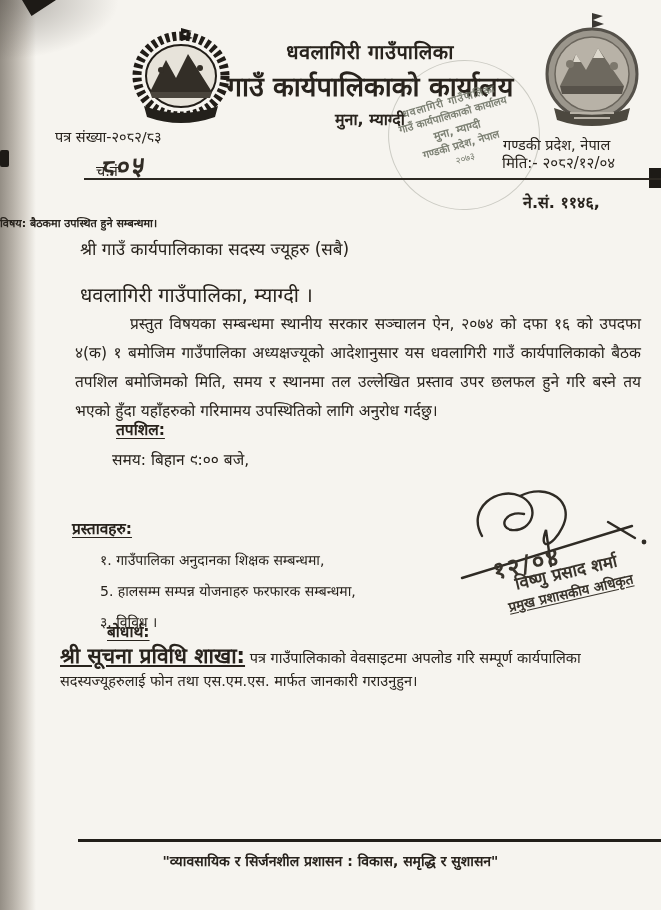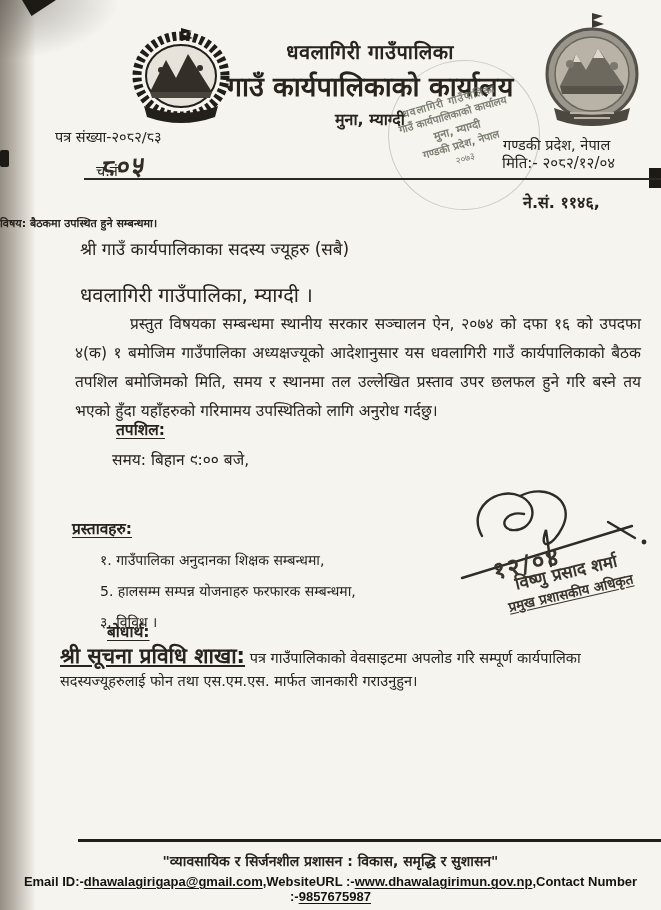--- a/index.html
+++ b/index.html
@@ -176,15 +176,14 @@
   <div class="abs" id="name-stamp">
     <div class="nm">विष्णु प्रसाद शर्मा</div>
     <div class="dg">प्रमुख प्रशासकीय अधिकृत</div>
   </div>
 
   <div class="abs sec-head" id="cc-head">बोधार्थ:</div>
   <div class="abs" id="cc-par"><b>श्री सूचना प्रविधि शाखा:</b><span> पत्र गाउँपालिकाको वेवसाइटमा अपलोड गरि सम्पूर्ण कार्यपालिका सदस्यज्यूहरुलाई फोन तथा एस.एम.एस. मार्फत जानकारी गराउनुहुन।</span></div>
 
   <div class="abs" id="rule-bottom"></div>
   <div class="abs" id="slogan">"व्यावसायिक र सिर्जनशील प्रशासन : विकास, समृद्धि र सुशासन"</div>
-  <div class="abs" id="contact-line"><span>Email ID:-</span><span class="lnk">dhawalagirigapa@gmail.com</span><span>,WebsiteURL :-</span><span class="lnk">www.dhawalagirimun.gov.np</span><span>,Contact Number :-</span><span class="lnk">9857675987</span></div>
 
 </div>
 
 </body></html>

